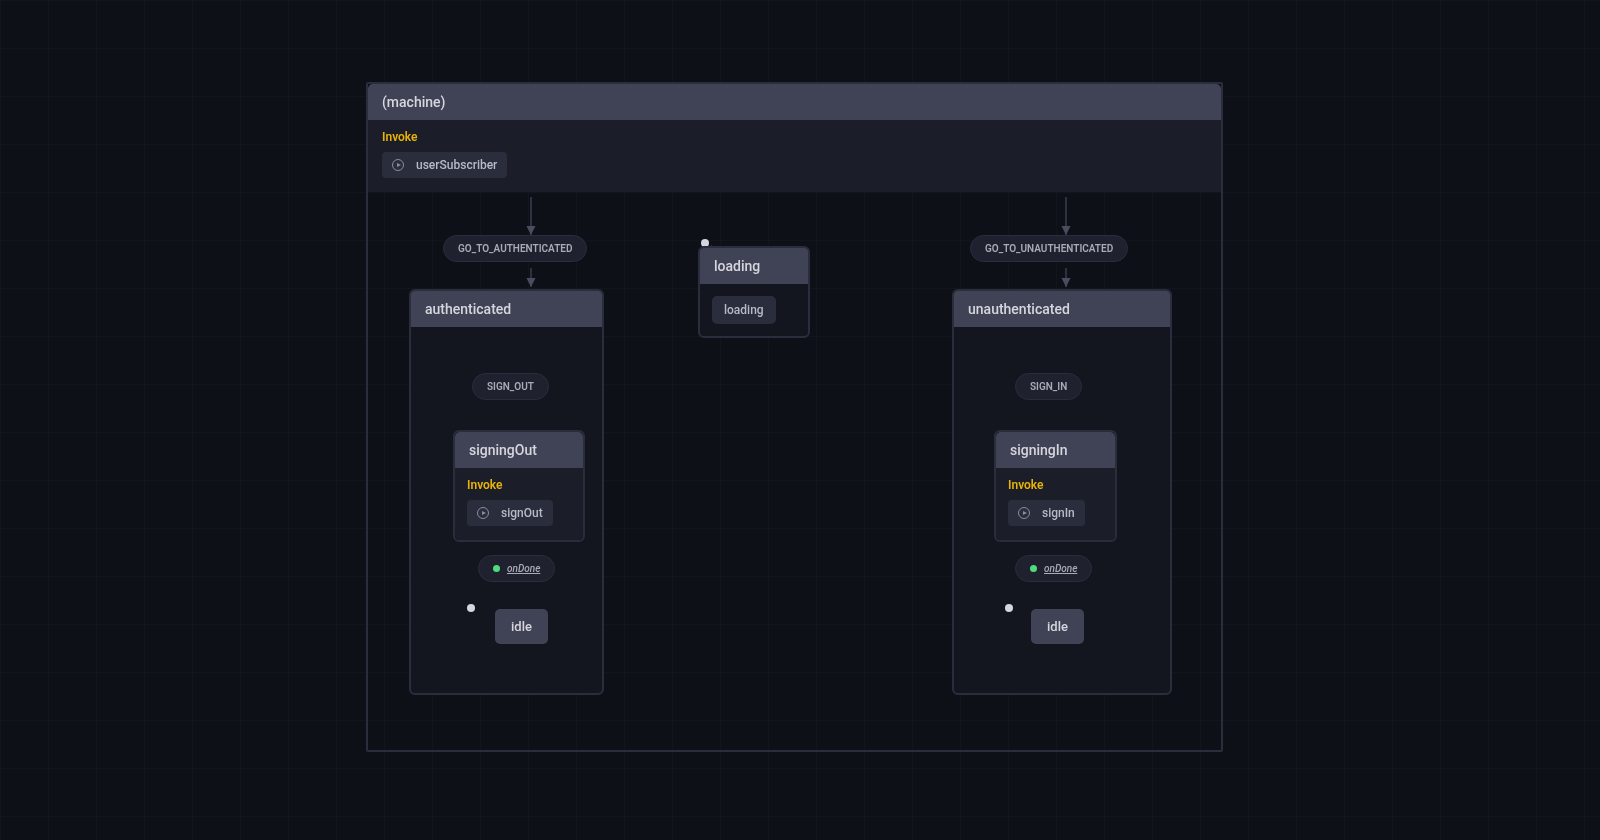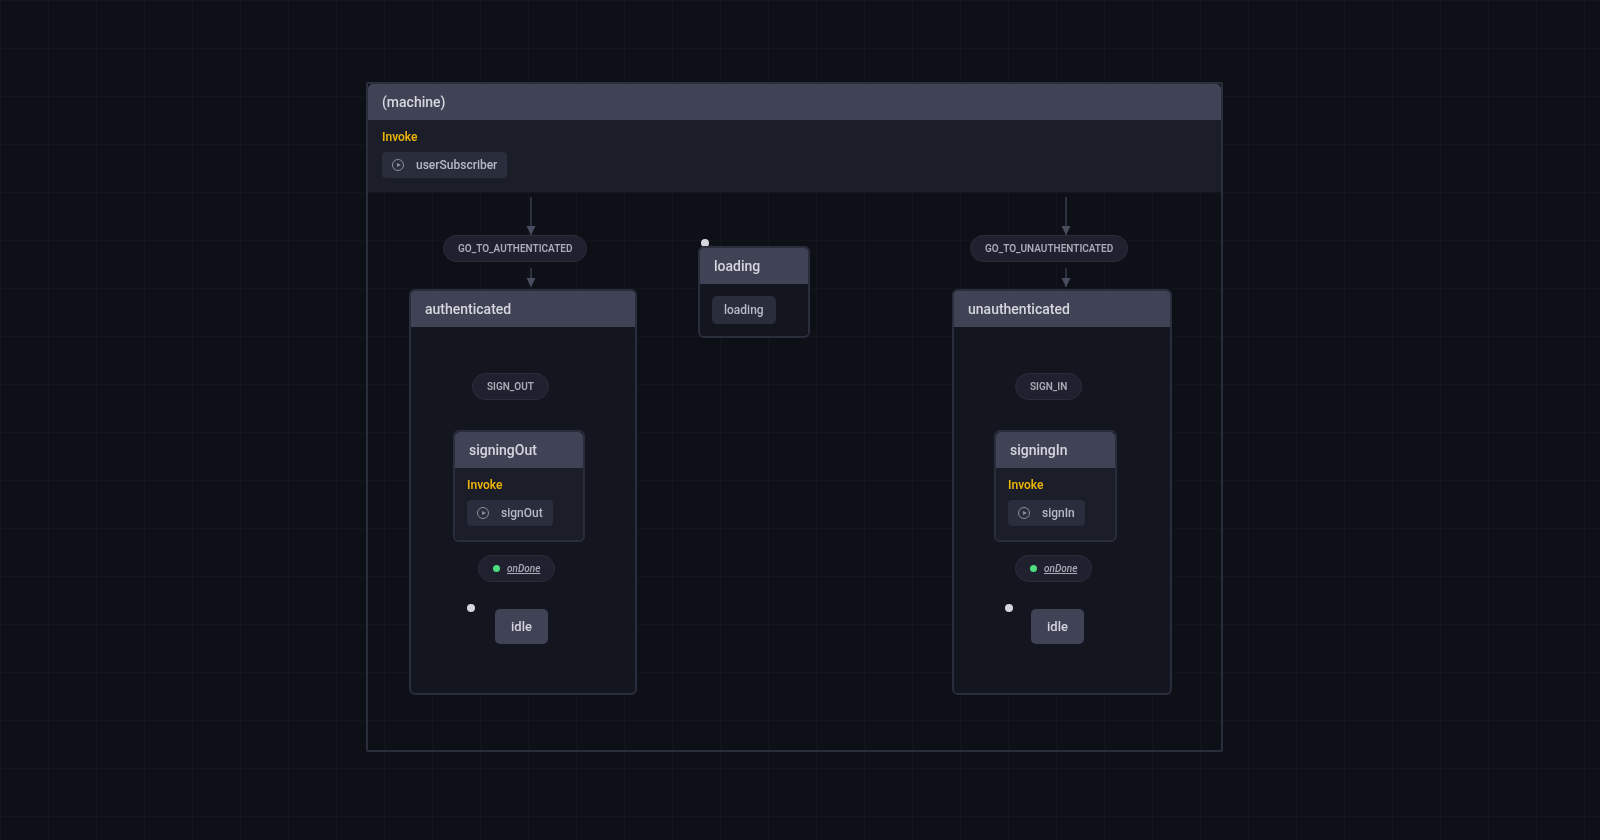--- a/index.html
+++ b/index.html
@@ -205,21 +205,21 @@
 
 <div class="initial-marker" style="left:701px; top:239px;"></div>
 
 <div class="node loading-box" style="left:698px; top:246px; width:112px;">
   <div class="state-node" style="border-radius:4px 4px 0 0;">loading</div>
   <div style="padding:12px;">
     <div class="loading-chip" style="display:inline-block;">loading</div>
   </div>
 </div>
 
-<div class="node child-box" style="left:409px; top:289px; width:228px; height:406px; background:#14161f;">
+<div class="node child-box" style="left:409px; top:289px; width:195px; height:406px; background:#14161f;">
   <div class="child-header" style="border-radius:4px 4px 0 0;">authenticated</div>
 </div>
 
 <div class="node event-pill" style="left:472px; top:373px;">
   <span>SIGN_OUT</span>
 </div>
 
 <div class="node" style="left:453px; top:430px; width:132px; border:2px solid #2a2d3c; border-radius:6px;">
   <div class="state-node">signingOut</div>
   <div class="state-body">

